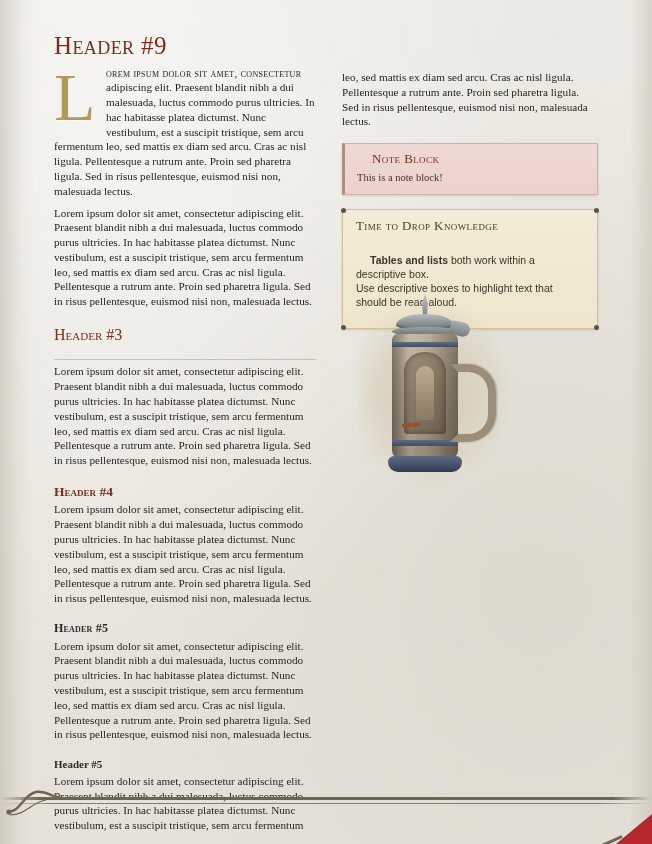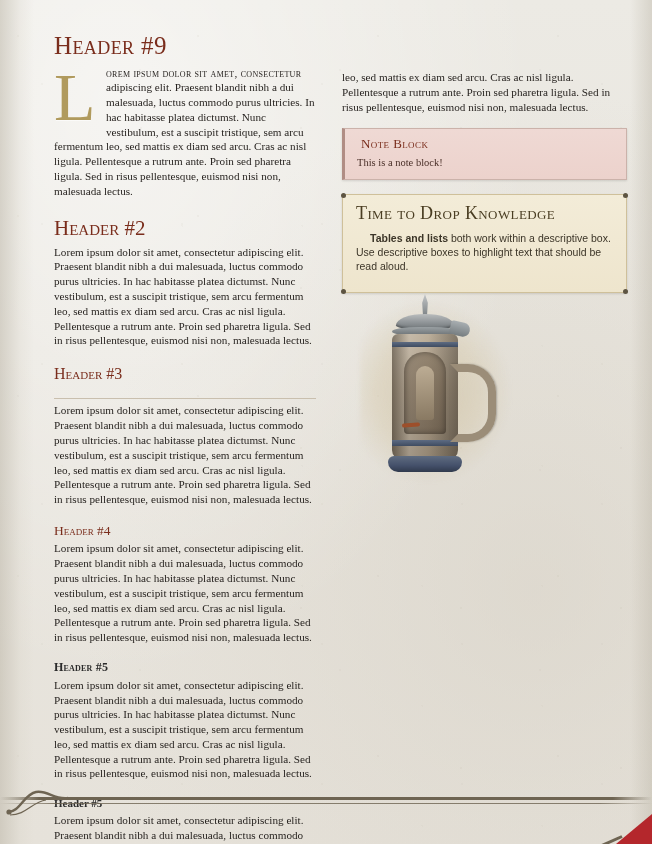--- a/index.html
+++ b/index.html
@@ -67,21 +67,21 @@
   .col-left {
     position: absolute;
     left: 0;
     top: 0;
     width: 262px;
   }
   .col-right {
     position: absolute;
     left: 288px;
     top: 38px;
-    width: 285px;
+    width: 256px;
   }
 
   
   .h1 {
     font-family: "Liberation Serif", serif;
     font-variant: small-caps;
     color: #7a2d1c;
     font-size: 25px;
     font-weight: normal;
     letter-spacing: 0.4px;
@@ -103,21 +103,21 @@
     font-weight: normal;
     margin: 17px 0 4px 0;
     padding-bottom: 15px;
     border-bottom: 1px solid #c9bfae;
     line-height: 1.15;
   }
   .h4 {
     font-variant: small-caps;
     color: #7a2d1c;
     font-size: 13.5px;
-    font-weight: normal;
+    font-weight: bold;
     margin: 16px 0 3px 0;
     line-height: 1.15;
   }
   .h5 {
     font-variant: small-caps;
     color: #2b2b2b;
     font-size: 12px;
     font-weight: bold;
     margin: 16px 0 3px 0;
     letter-spacing: 0.2px;
@@ -171,21 +171,21 @@
     border-left: 3px solid #b08d84;
     box-shadow: 0 1px 2px rgba(0,0,0,0.12);
     padding: 7px 12px 9px 12px;
     box-sizing: border-box;
   }
   .note-title {
     font-variant: small-caps;
     color: #7a2d1c;
     font-size: 13px;
     letter-spacing: 0.4px;
-    margin: 0 0 4px 4px;
+    margin: 0 0 4px 15px;
   }
   .note-text {
     font-family: Liberation Serif, serif;
     font-size: 10.5px;
     color: #4a2f28;
     margin: 0;
     line-height: 1.3;
   }
 
   
@@ -204,23 +204,23 @@
     background: #5d5442;
     border-radius: 50%;
   }
   .desc-box .c-tl { left: -2px; top: -2px; }
   .desc-box .c-tr { right: -2px; top: -2px; }
   .desc-box .c-bl { left: -2px; bottom: -2px; }
   .desc-box .c-br { right: -2px; bottom: -2px; }
   .desc-title {
     font-variant: small-caps;
     color: #4a3d22;
-    font-size: 18px;
+    font-size: 13px;
     letter-spacing: 0.4px;
-    margin: 0 0 7px 0;
+    margin: 0 0 19px 0;
   }
   .desc-text {
     font-family: "Liberation Sans", sans-serif;
     font-size: 10.5px;
     color: #3c3528;
     margin: 0 0 7px 0;
     line-height: 1.34;
   }
   .desc-text.indented {
     text-indent: 14px;
@@ -373,21 +373,20 @@
 
     <div class="col-left">
 
       <h1 class="h1">Header #9</h1>
 
       <div class="dropcap-wrap">
         <span class="dropcap">L</span>
         <p class="body"><span class="smallcaps-lead">orem ipsum dolor sit amet, consectetur</span><span> adipiscing elit. Praesent blandit nibh a dui malesuada, luctus commodo purus ultricies. In hac habitasse platea dictumst. Nunc vestibulum, est a suscipit tristique, sem arcu fermentum leo, sed mattis ex diam sed arcu. Cras ac nisl ligula. Pellentesque a rutrum ante. Proin sed pharetra ligula. Sed in risus pellentesque, euismod nisi non, malesuada lectus.</span></p>
       </div>
 
-      <h2 class="h2">Header #2</h2>
       <p class="body">Lorem ipsum dolor sit amet, consectetur adipiscing elit. Praesent blandit nibh a dui malesuada, luctus commodo purus ultricies. In hac habitasse platea dictumst. Nunc vestibulum, est a suscipit tristique, sem arcu fermentum leo, sed mattis ex diam sed arcu. Cras ac nisl ligula. Pellentesque a rutrum ante. Proin sed pharetra ligula. Sed in risus pellentesque, euismod nisi non, malesuada lectus.</p>
 
       <h3 class="h3">Header #3</h3>
       <p class="body">Lorem ipsum dolor sit amet, consectetur adipiscing elit. Praesent blandit nibh a dui malesuada, luctus commodo purus ultricies. In hac habitasse platea dictumst. Nunc vestibulum, est a suscipit tristique, sem arcu fermentum leo, sed mattis ex diam sed arcu. Cras ac nisl ligula. Pellentesque a rutrum ante. Proin sed pharetra ligula. Sed in risus pellentesque, euismod nisi non, malesuada lectus.</p>
 
       <h4 class="h4">Header #4</h4>
       <p class="body">Lorem ipsum dolor sit amet, consectetur adipiscing elit. Praesent blandit nibh a dui malesuada, luctus commodo purus ultricies. In hac habitasse platea dictumst. Nunc vestibulum, est a suscipit tristique, sem arcu fermentum leo, sed mattis ex diam sed arcu. Cras ac nisl ligula. Pellentesque a rutrum ante. Proin sed pharetra ligula. Sed in risus pellentesque, euismod nisi non, malesuada lectus.</p>
 
       <h5 class="h5">Header #5</h5>
       <p class="body">Lorem ipsum dolor sit amet, consectetur adipiscing elit. Praesent blandit nibh a dui malesuada, luctus commodo purus ultricies. In hac habitasse platea dictumst. Nunc vestibulum, est a suscipit tristique, sem arcu fermentum leo, sed mattis ex diam sed arcu. Cras ac nisl ligula. Pellentesque a rutrum ante. Proin sed pharetra ligula. Sed in risus pellentesque, euismod nisi non, malesuada lectus.</p>

